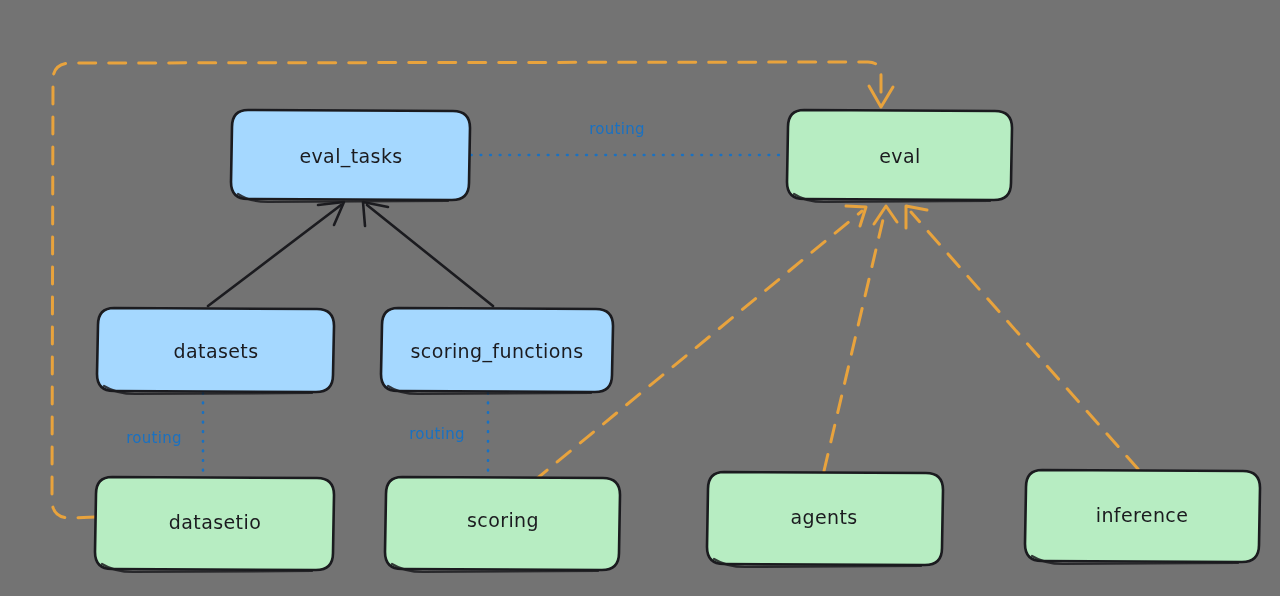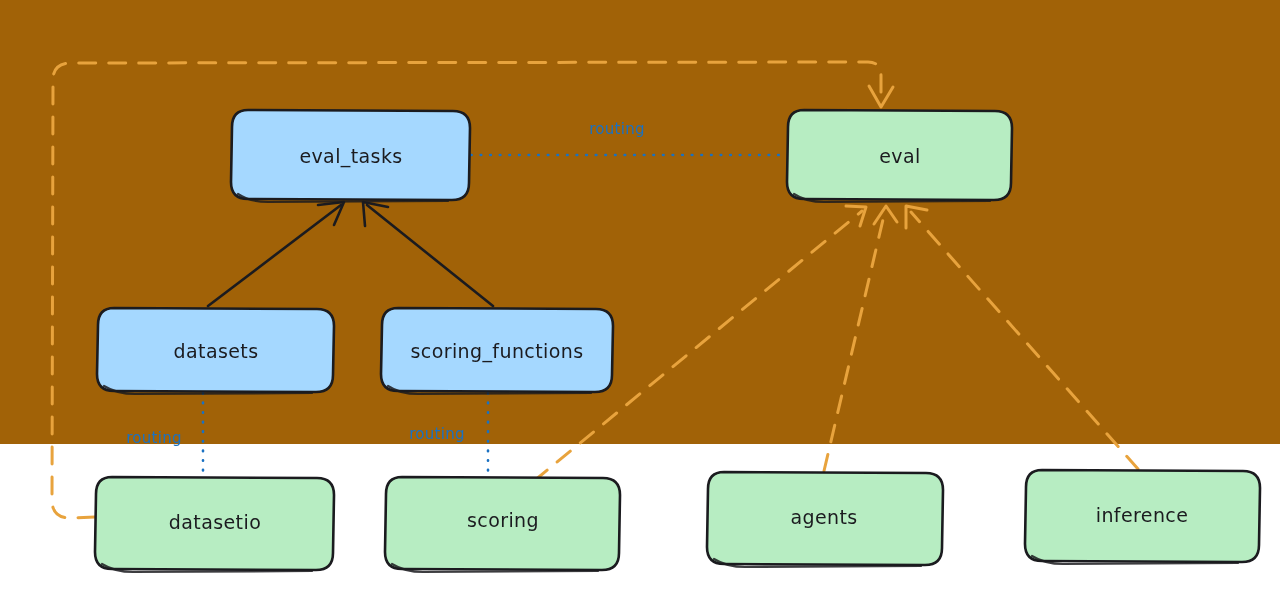--- a/index.html
+++ b/index.html
@@ -9,22 +9,22 @@
   }
   body {
     width: 1280px;
     height: 596px;
     overflow: hidden;
     font-family: "DejaVu Sans", sans-serif;
   }
   #diagram-root {
     position: relative;
     width: 1280px;
-    height: 444px;
-    background: #a16207;
+    height: 596px;
+    background: #737373;
   }
   svg#diagram-svg {
     position: absolute;
     top: 0;
     left: 0;
     width: 1280px;
     height: 596px;
     display: block;
   }
   .node-label {

